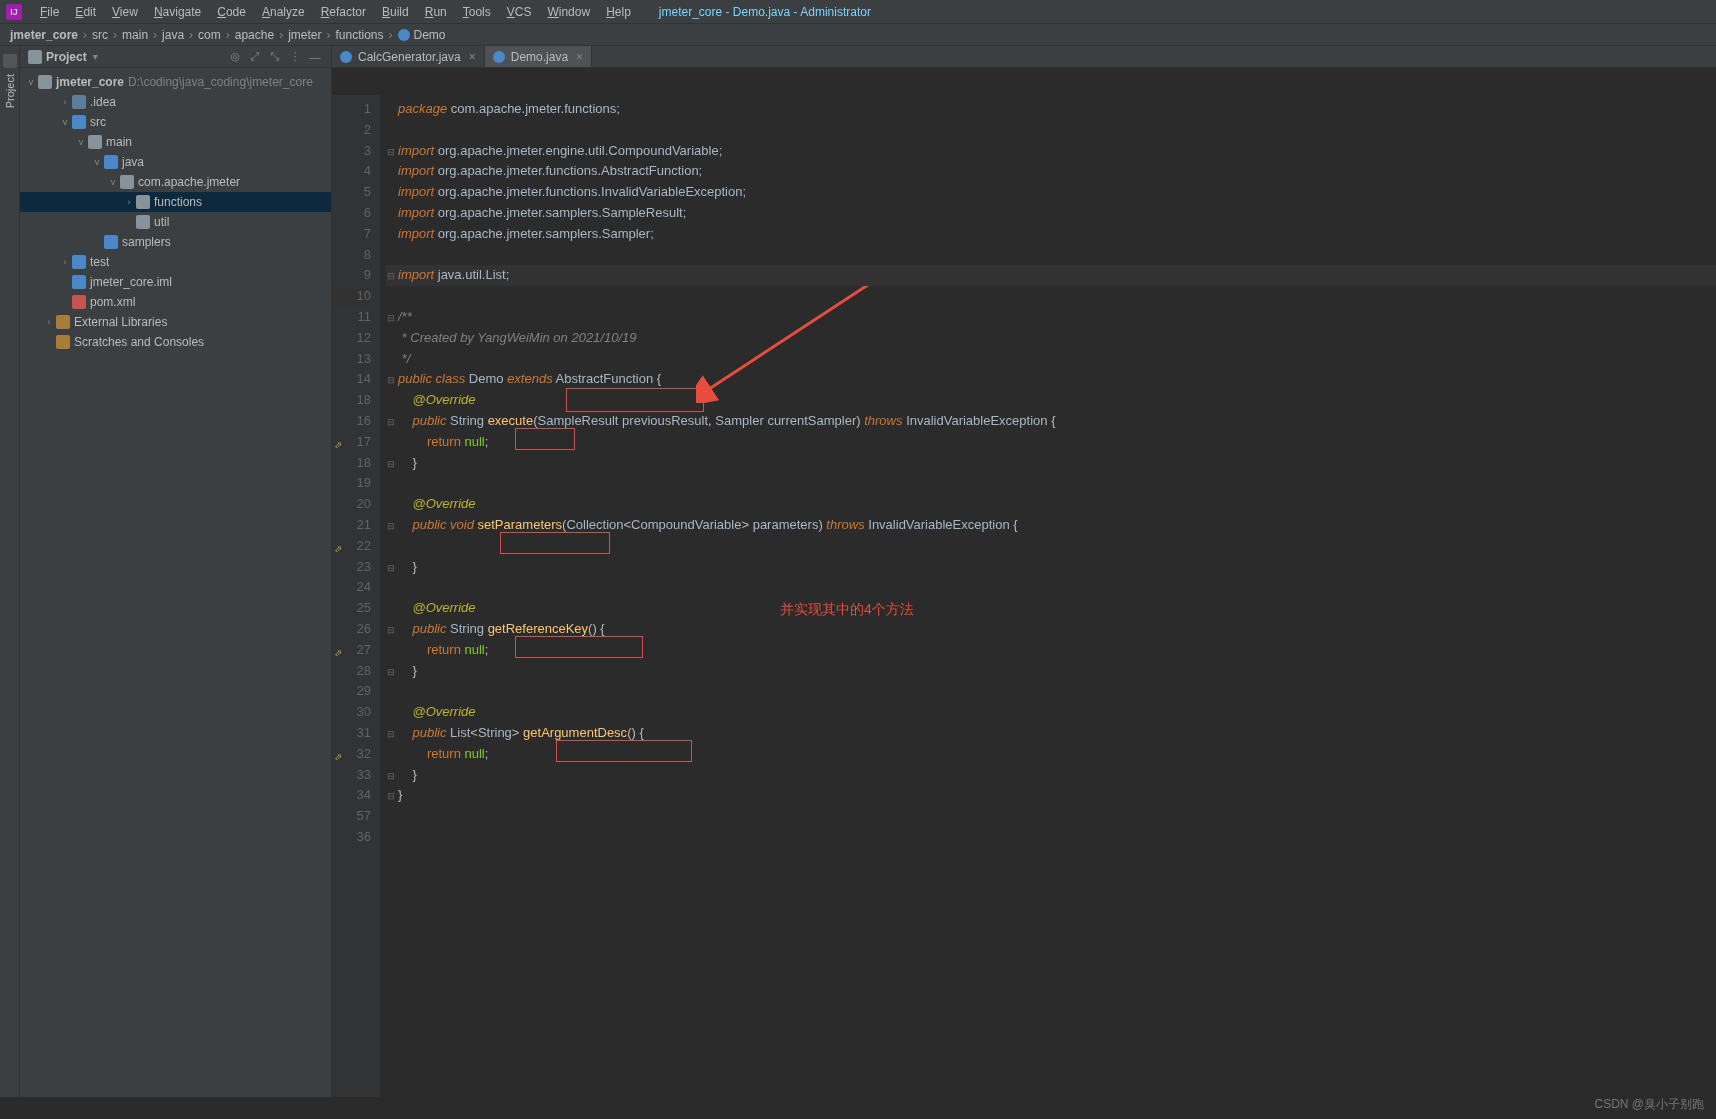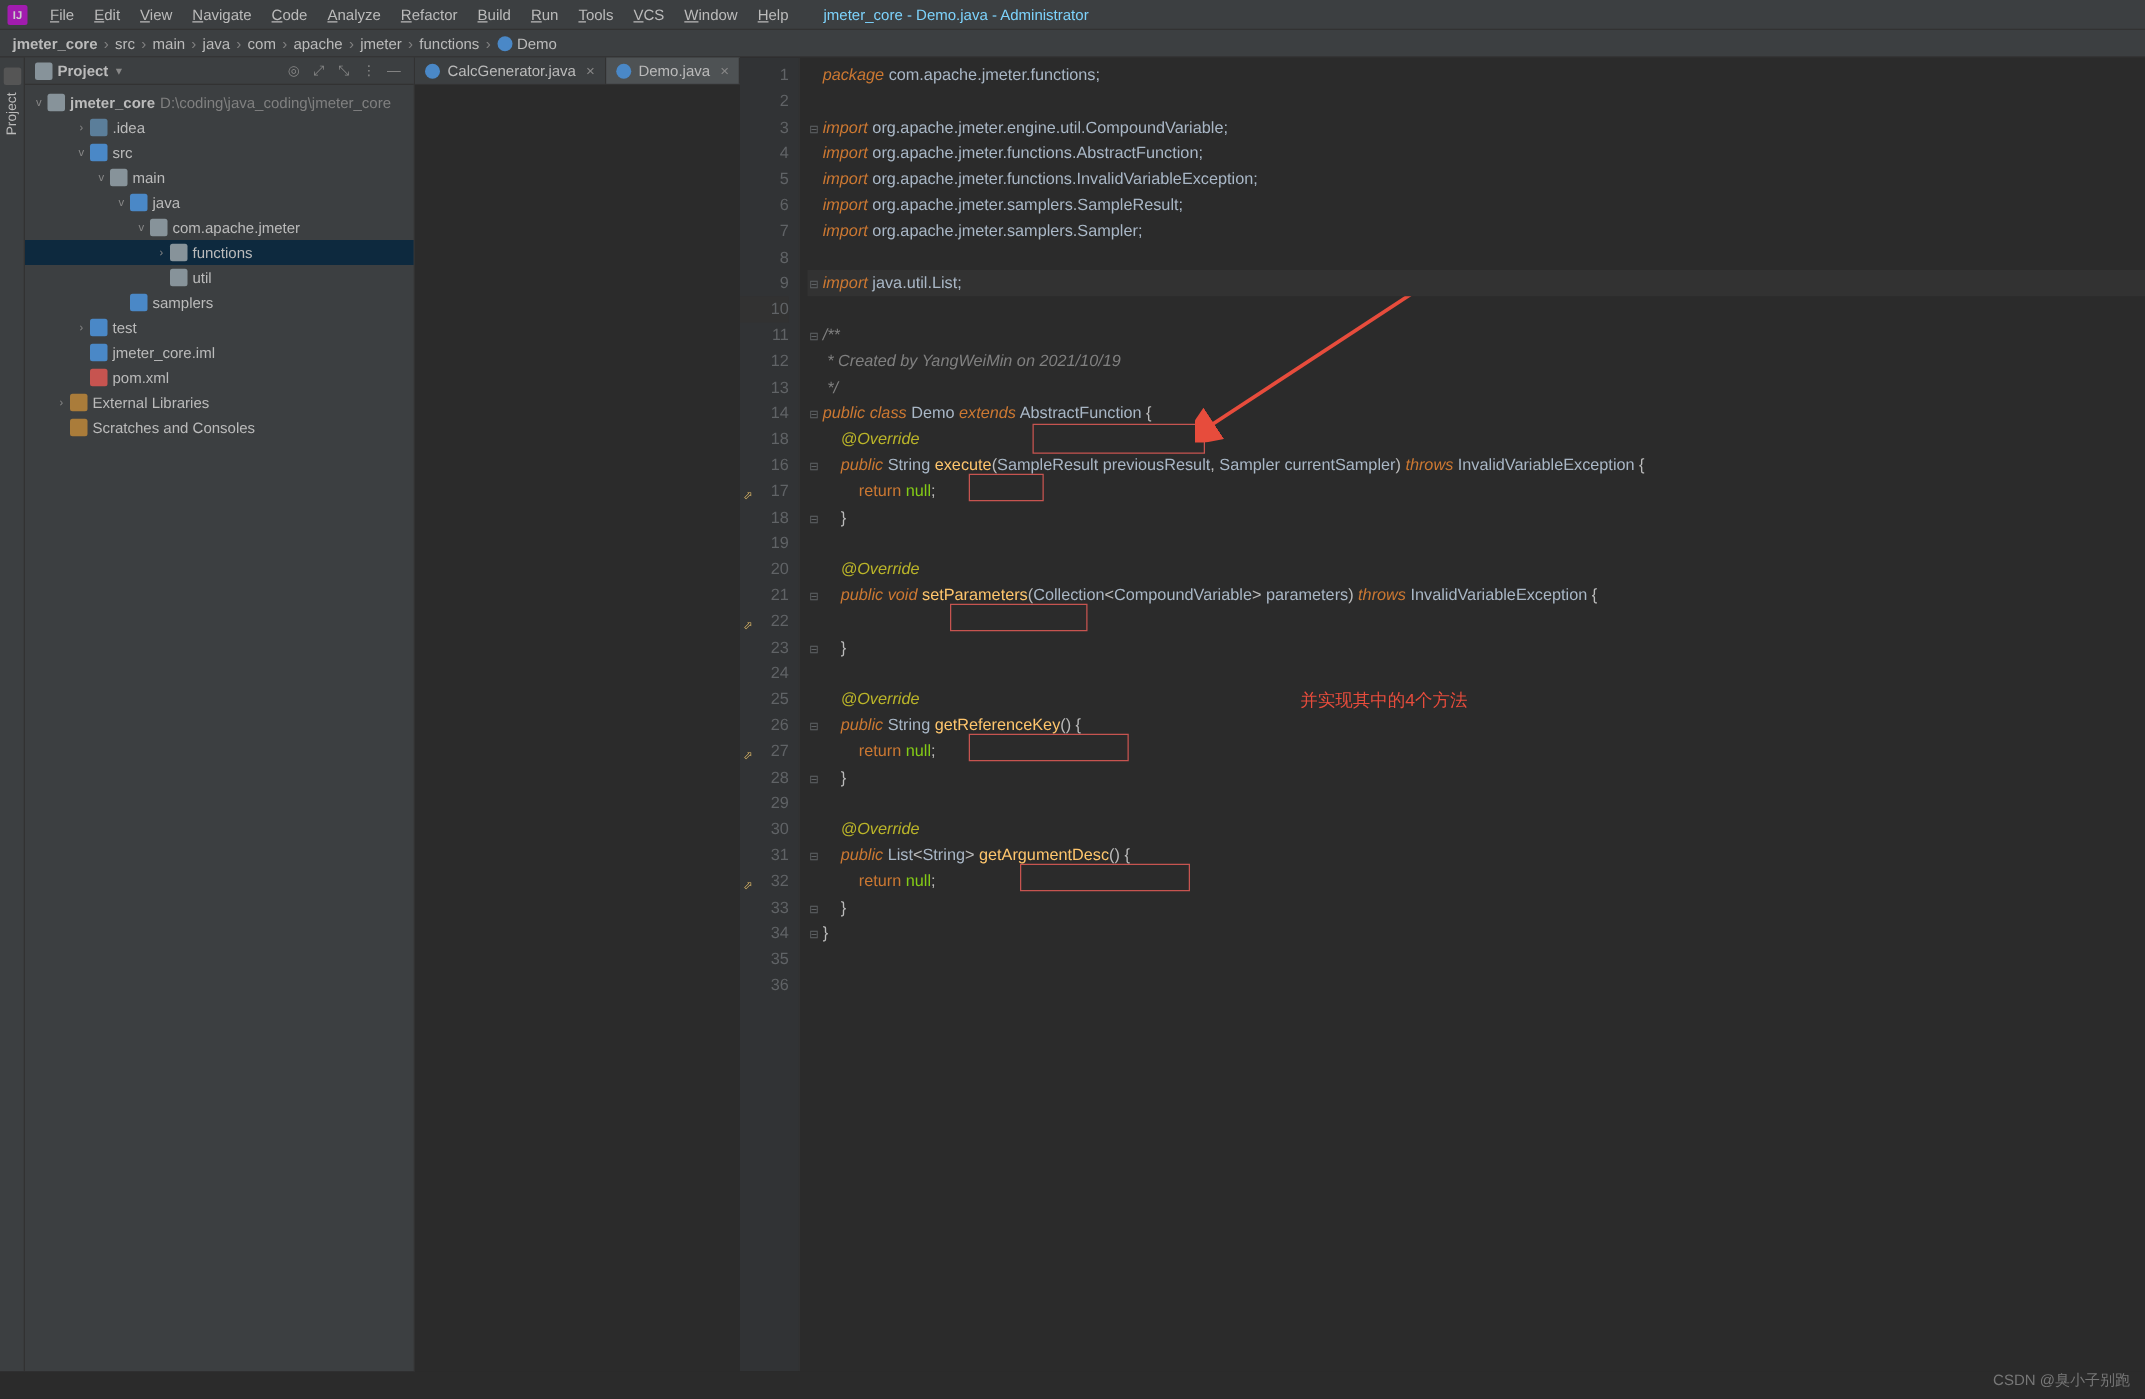--- a/index.html
+++ b/index.html
@@ -32,21 +32,21 @@
 .ti-module { background:#5b7e9a; }
 .ti-blue { background:#4a88c7; }
 .ti-xml { background:#c75450; }
 .ti-iml { background:#4a88c7; }
 .ti-lib { background:#aa7c3a; }
 .ti-scratch { background:#aa7c3a; }
 .ti-pkg { background:#87939a; }
 .tlabel { color:#bbbbbb; }
 .tlabel.bold { font-weight:bold; }
 .tpath { color:#808080; margin-left:4px; }
-.editor-area { flex:1; display:flex; flex-direction:row; background:#2b2b2b; }
+.editor-area { flex:1; display:flex; flex-direction:column; background:#2b2b2b;gap:27px; }
 .tabs { height:22px; background:#3c3f41; display:flex; align-items:stretch; border-bottom:1px solid #323232; }
 .tab { display:flex; align-items:center; padding:0 8px; border-right:1px solid #323232; cursor:pointer; color:#bbbbbb; background:#3c3f41; }
 .tab.active { background:#4e5254; }
 .tab .ficon { width:12px; height:12px; background:#4a88c7; border-radius:50%; margin-right:6px; }
 .tab .close { margin-left:8px; color:#888; font-size:12px; }
 .editor { flex:1; display:flex; position:relative; font-family: "JetBrains Mono", "Consolas", monospace; font-size:13px; overflow:auto; }
 .gutter { width:48px; background:#313335; text-align:right; color:#606366; padding:4px 8px 4px 0; line-height:20.8px; border-right:1px solid #323232; }
 .gutter .ln { height:20.8px; position:relative; }
 .gutter .ln.hl { background:#323232; }
 .gutter .mark { position:absolute; left:-2px; top:3px; width:12px; height:12px; font-size:9px; color:#e8bf6a; }
@@ -234,21 +234,21 @@
           <div class="ln">25</div>
           <div class="ln">26</div>
           <div class="ln">27<span class="mark">⬀</span></div>
           <div class="ln">28</div>
           <div class="ln">29</div>
           <div class="ln">30</div>
           <div class="ln">31</div>
           <div class="ln">32<span class="mark">⬀</span></div>
           <div class="ln">33</div>
           <div class="ln">34</div>
-          <div class="ln">35</div>
+          <div class="ln">57</div>
           <div class="ln">36</div>
         </div>
       <div class="code" id="code">
 
         <div class="redbox" style="left:186px; top:293px; width:138px; height:24px;"></div>
         <div class="redbox" style="left:135px; top:333px; width:60px; height:22px;"></div>
         <div class="redbox" style="left:120px; top:437px; width:110px; height:22px;"></div>
         <div class="redbox" style="left:135px; top:541px; width:128px; height:22px;"></div>
         <div class="redbox" style="left:176px; top:645px; width:136px; height:22px;"></div>
 

